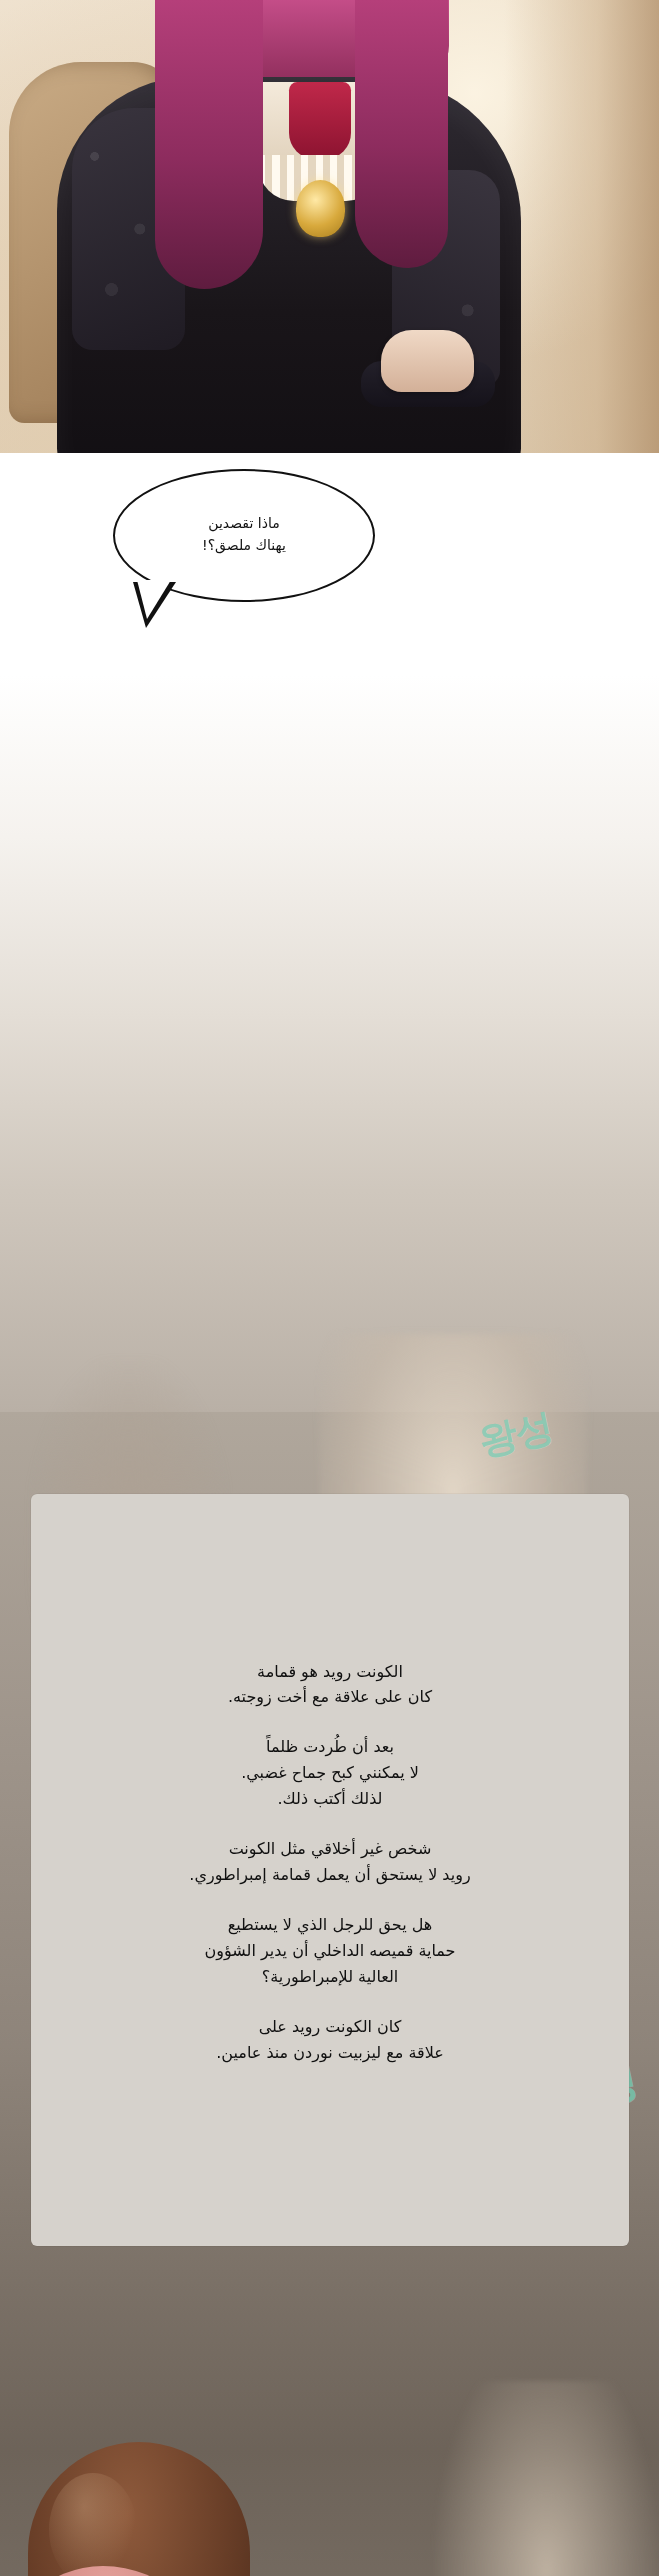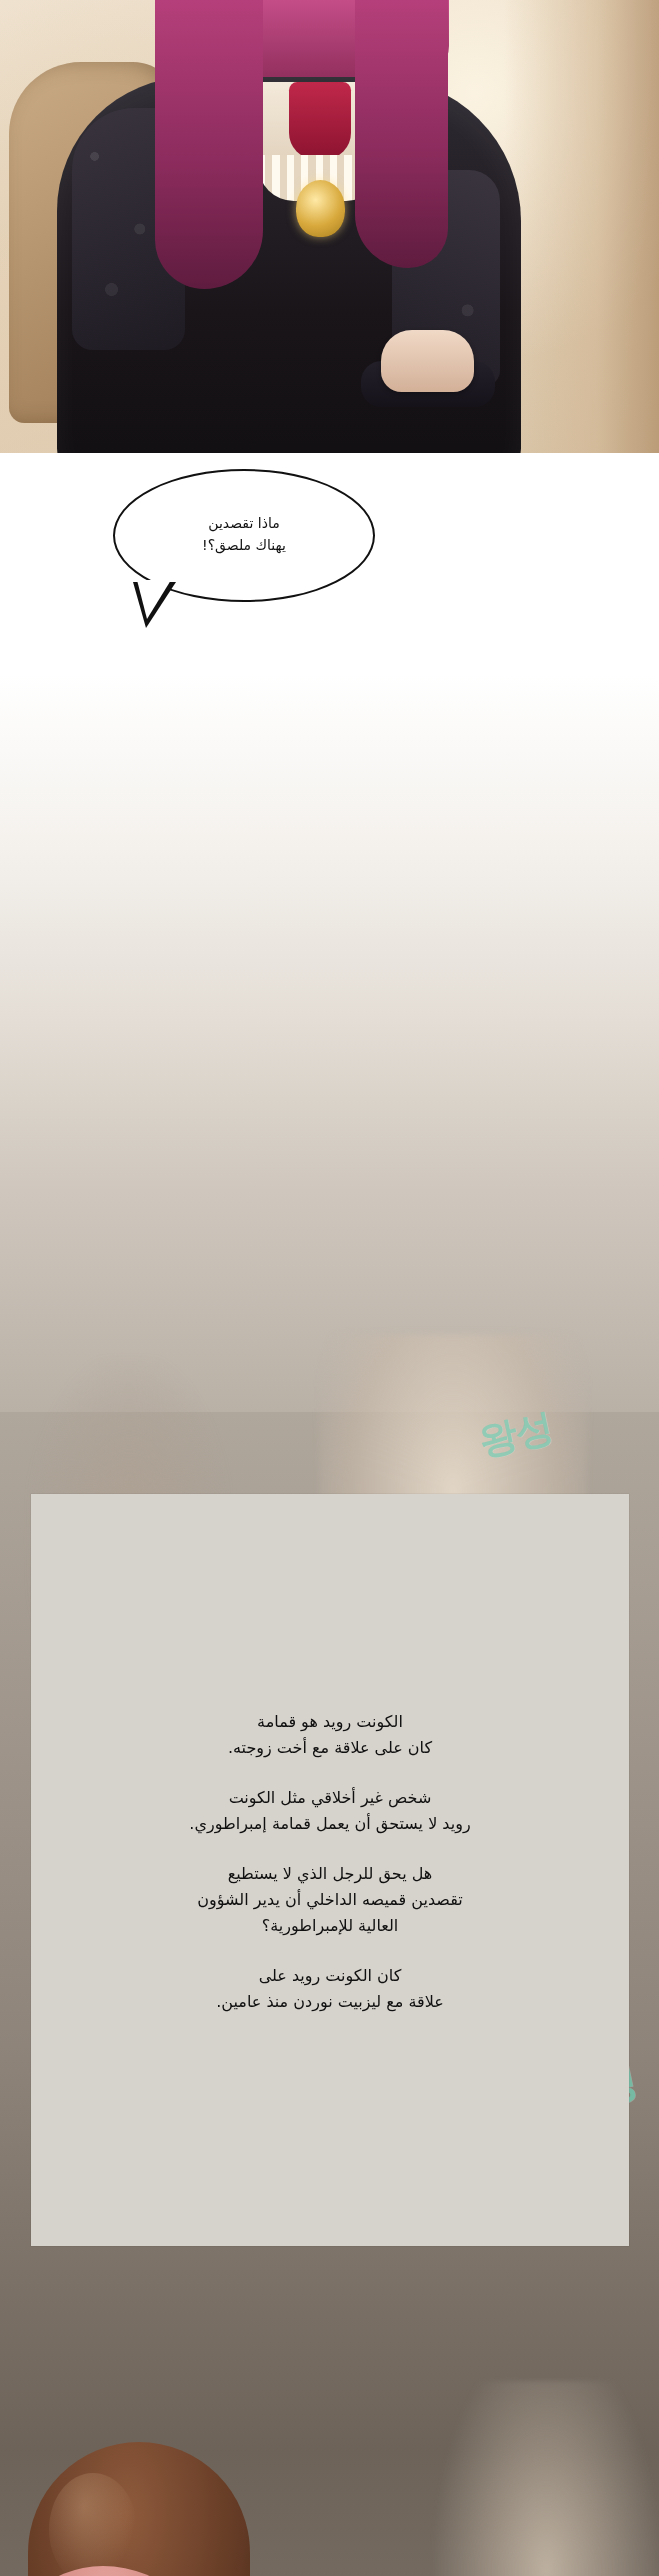--- a/index.html
+++ b/index.html
@@ -186,20 +186,21 @@
     position: absolute;
     left: 31px; top: 1494px;
     width: 598px; height: 752px;
     background: #d6d2cc;
     box-shadow: 0 0 0 0.5px rgba(0,0,0,0.08);
     display: flex;
     flex-direction: column;
     justify-content: center;
     padding: 31px 46px;
     box-sizing: border-box;
+    border-radius: 6px;
   }
   .narration-box p {
     direction: rtl;
     text-align: center;
     color: #101010;
     font-size: 16px;
     line-height: 1.62;
     margin: 0 0 24px 0;
     white-space: pre-line;
   }
@@ -286,24 +287,27 @@
   <div class="blur-shape-b"></div>
 
   <div class="wm wm-1">왕성</div>
   <div class="wm wm-2">왕성</div>
   <div class="wm wm-3">웅성</div>
   <div class="wm wm-4">웅성</div>
 
   <div class="narration-box">
     <p>الكونت رويد هو قمامة
 كان على علاقة مع أخت زوجته.</p>
+    <p>بعد أن طُردت ظلماً
+لا يمكنني كبح جماح غضبي.
+لذلك أكتب ذلك.</p>
     <p>شخص غير أخلاقي مثل الكونت
 رويد لا يستحق أن يعمل قمامة إمبراطوري.</p>
     <p>هل يحق للرجل الذي لا يستطيع
-تقصدين قميصه الداخلي أن يدير الشؤون
+حماية قميصه الداخلي أن يدير الشؤون
 العالية للإمبراطورية؟</p>
     <p>كان الكونت رويد على
 علاقة مع ليزبيت نوردن منذ عامين.</p>
   </div>
 
   <div class="panel-heads">
     <div class="blur-light-r"></div>
     <div class="head-brown"></div>
 
     <div class="head-pink"></div>

